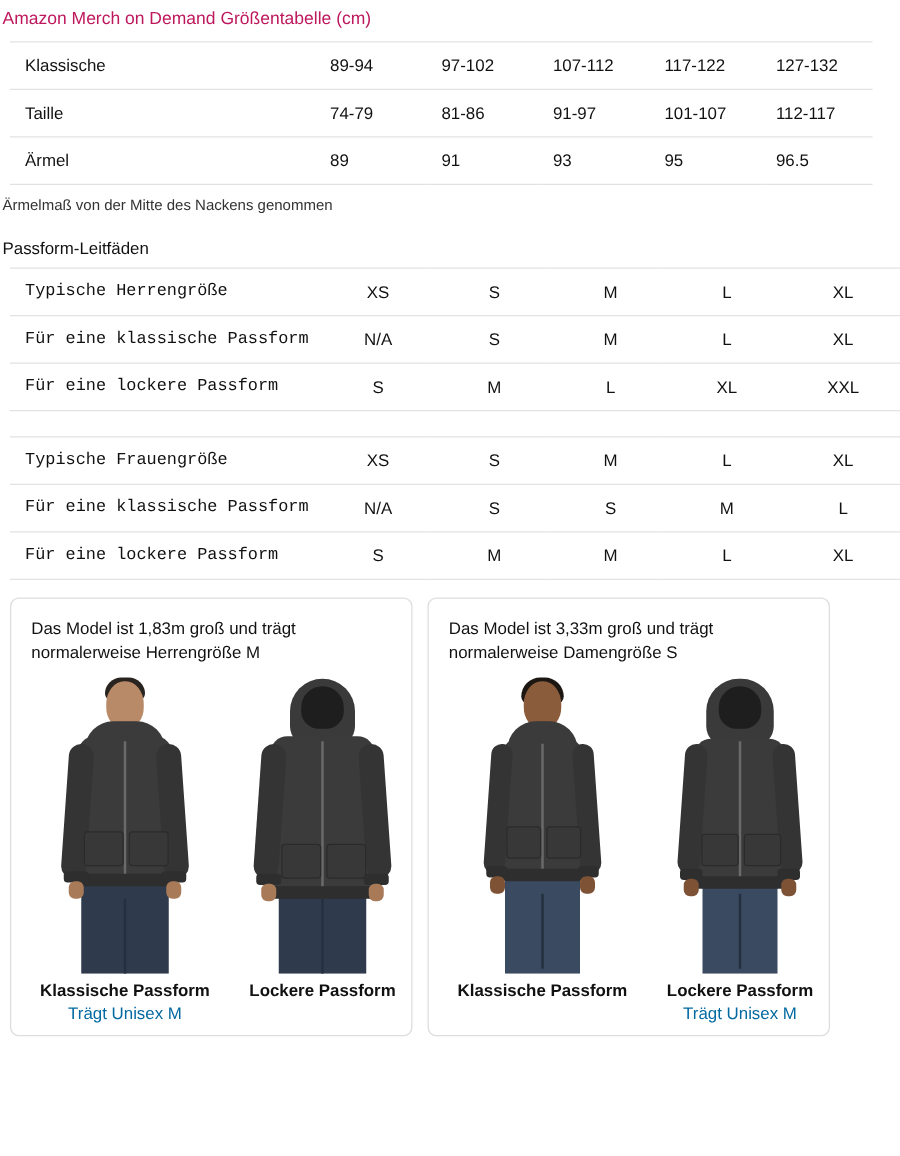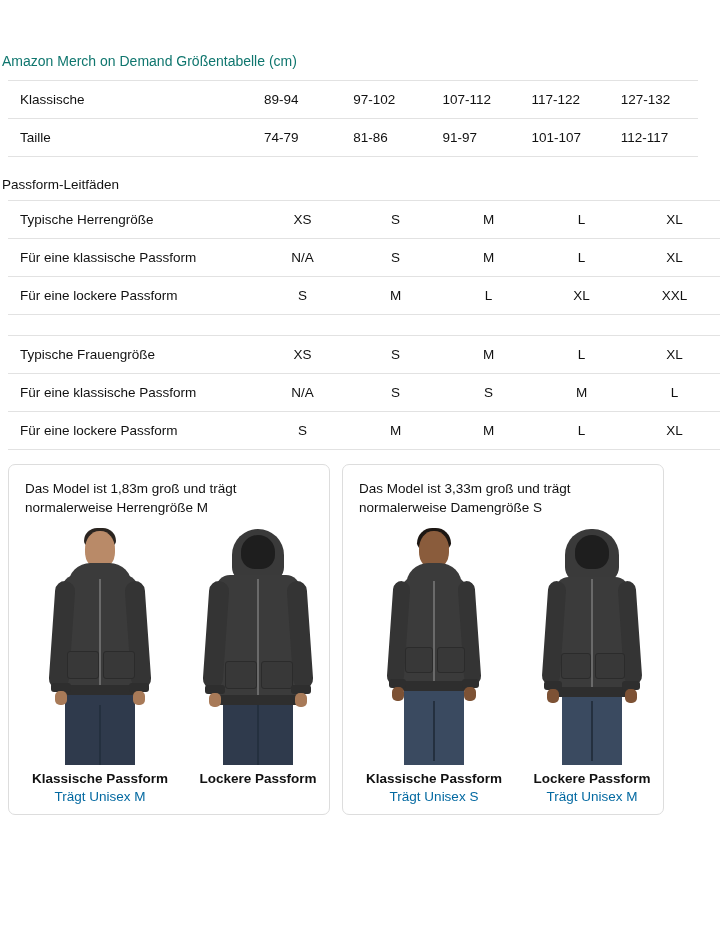--- a/index.html
+++ b/index.html
@@ -17,24 +17,23 @@
   }
   .page {
     width: 720px;
     height: 925px;
     position: relative;
     box-sizing: border-box;
     padding: 0;
   }
   .title {
     font-size: 14px;
-    color: #0f766e;
+    color: #be185d;
     padding: 6px 0 10px 2px;
     line-height: 1.2;
-    margin-top: 47px;
   }
   table.sizetable {
     border-collapse: collapse;
     width: 690px;
     margin-left: 8px;
     table-layout: fixed;
   }
   table.sizetable tr {
     border-bottom: 1px solid #e2e2e2;
   }
@@ -76,20 +75,21 @@
   }
   table.fittable td {
     text-align: left;
     font-size: 13.5px;
     padding: 11px 4px 11px 12px;
     color: #111111;
     white-space: nowrap;
   }
   table.fittable td.label {
     width: 228px;
+    font-family: Liberation Mono, monospace;
   }
   table.fittable td.cell {
     width: 77px;
     text-align: center;
   }
   .spacer-18 { height: 20px; }
 
   .model-row {
     display: flex;
     gap: 12px;
@@ -294,23 +294,32 @@
       <td>127-132</td>
     </tr>
     <tr>
       <td class="label">Taille</td>
       <td>74-79</td>
       <td>81-86</td>
       <td>91-97</td>
       <td>101-107</td>
       <td>112-117</td>
     </tr>
+    <tr>
+      <td class="label">Ärmel</td>
+      <td>89</td>
+      <td>91</td>
+      <td>93</td>
+      <td>95</td>
+      <td>96.5</td>
+    </tr>
   </tbody>
     </table>
 
+  <div class="note">Ärmelmaß von der Mitte des Nackens genommen</div>
 
   <div class="section-label">Passform-Leitfäden</div>
 
   <table class="fittable">
     <tbody>
         <tr>
       <td class="label">Typische Herrengröße</td>
       <td class="cell">XS</td>
       <td class="cell">S</td>
       <td class="cell">M</td>
@@ -451,21 +460,20 @@
               <div class="pocketL" style="left:46px;top:124px;width:26px;height:24px;"></div>
               <div class="pocketR" style="left:78px;top:124px;width:26px;height:24px;"></div>
               <div class="hem w"></div>
               <div class="cuffL" style="left:30px;top:156px;width:17px;"></div>
               <div class="cuffR" style="left:103px;top:156px;width:17px;"></div>
               <div class="hand f handL" style="left:33px;top:164px;"></div>
               <div class="hand f handR" style="left:105px;top:164px;"></div>
             </div>
           </div>
           <div class="fit-title">Klassische Passform</div>
-          <div class="fit-sub">Trägt Unisex S</div>
         </div>
 
         <div class="fig">
           <div class="fig-img">
             <div class="person">
               <div class="hoodup" style="width:54px;left:48px;"></div>
               <div class="hoodup-inner"></div>
               <div class="jeans w"></div>
               <div class="jeans-split" style="top:178px;"></div>
               <div class="body" style="width:74px;left:38px;height:118px;top:54px;"></div>

